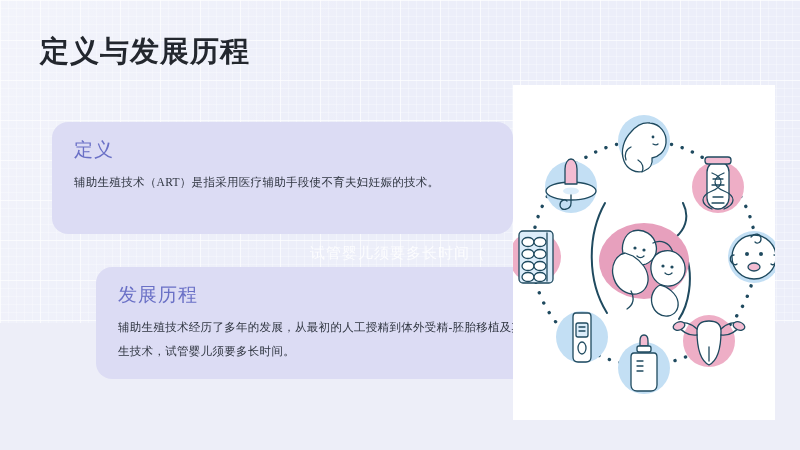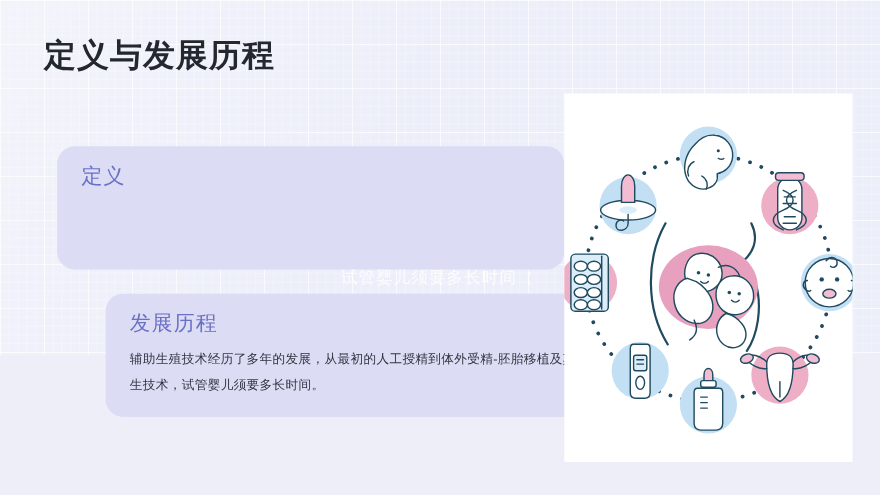--- a/index.html
+++ b/index.html
@@ -35,21 +35,21 @@
     white-space:nowrap;
   }
 
   
   .card{
     position:absolute;
     left:52px; width:461px;
     background:#dcdcf4;
     border-radius:16px;
   }
-  .card.c1{ top:133px; height:112px; }
+  .card.c1{ top:122px; height:112px; }
   .card.c2{ top:267px; height:112px;margin-left:44px; }
   .card-title{
     position:absolute; left:22px; top:16px;
     font-size:19px; line-height:24px;
     color:#6a70c6; letter-spacing:1px;
   }
   .card-body{
     position:absolute; left:22px; right:16px; top:48px;
     font-size:11.5px; line-height:24px;
     color:#2f3540;
@@ -77,20 +77,21 @@
 </style>
 </head>
 <body>
 
 <div id="slide">
 
   <h1 class="page-title">定义与发展历程</h1>
 
   <div class="card c1">
     <div class="card-title">定义</div>
+    <div class="card-body">辅助生殖技术（ART）是指采用医疗辅助手段使不育夫妇妊娠的技术。</div>
   </div>
 
   <div class="card c2">
     <div class="card-title">发展历程</div>
     <div class="card-body">辅助生殖技术经历了多年的发展，从最初的人工授精到体外受精-胚胎移植及其衍生技术，试管婴儿须要多长时间。</div>
   </div>
 
   <div class="watermark">试管婴儿须要多长时间（</div>
 
   <div class="illus-panel">

